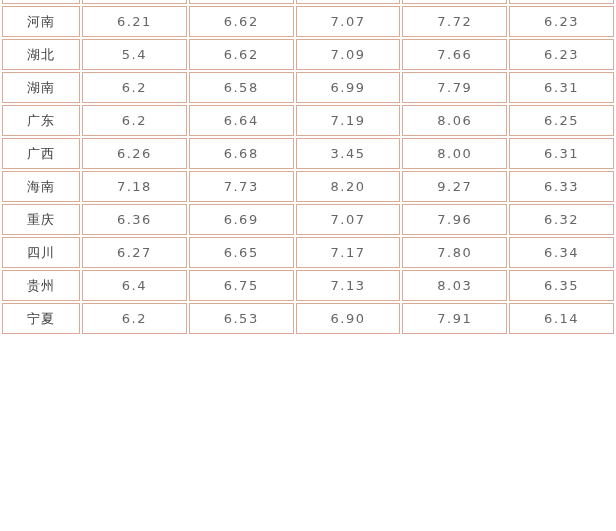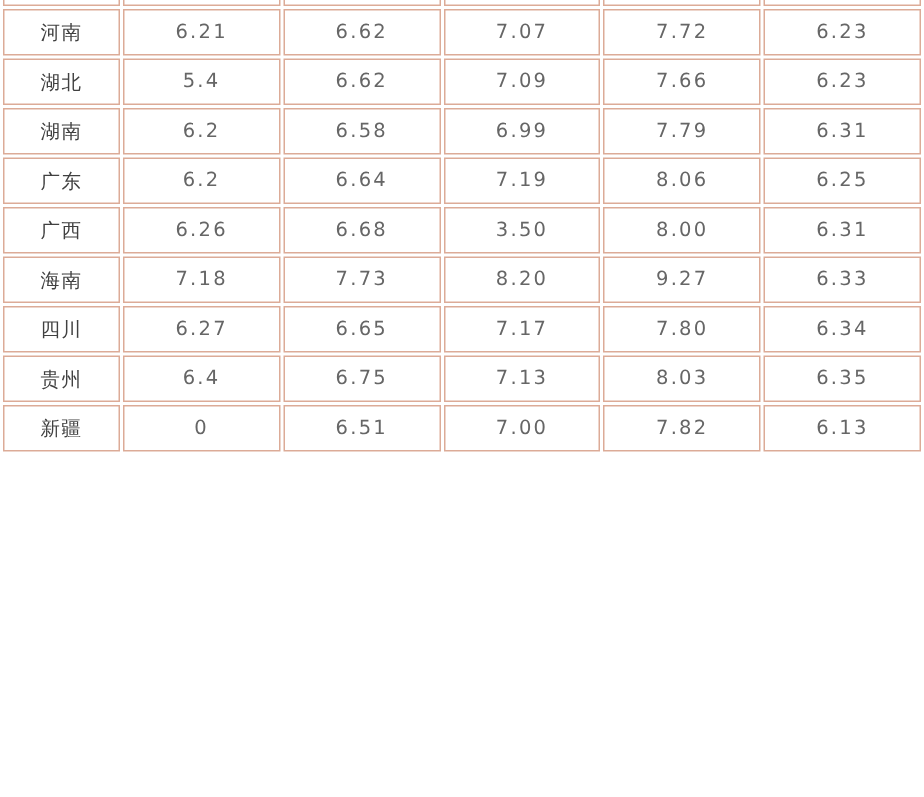--- a/index.html
+++ b/index.html
@@ -96,51 +96,59 @@
           <td>6.2</td>
           <td>6.64</td>
           <td>7.19</td>
           <td>8.06</td>
           <td>6.25</td>
         </tr>
         <tr>
           <td class="province">广西</td>
           <td>6.26</td>
           <td>6.68</td>
-          <td>3.50</td>
+          <td>3.45</td>
           <td>8.00</td>
           <td>6.31</td>
         </tr>
         <tr>
           <td class="province">海南</td>
           <td>7.18</td>
           <td>7.73</td>
           <td>8.20</td>
           <td>9.27</td>
           <td>6.33</td>
+        </tr>
+        <tr>
+          <td class="province">重庆</td>
+          <td>6.36</td>
+          <td>6.69</td>
+          <td>7.07</td>
+          <td>7.96</td>
+          <td>6.32</td>
         </tr>
         <tr>
           <td class="province">四川</td>
           <td>6.27</td>
           <td>6.65</td>
           <td>7.17</td>
           <td>7.80</td>
           <td>6.34</td>
         </tr>
         <tr>
           <td class="province">贵州</td>
           <td>6.4</td>
           <td>6.75</td>
           <td>7.13</td>
           <td>8.03</td>
           <td>6.35</td>
         </tr>
         <tr>
-          <td class="province">新疆</td>
-          <td>0</td>
-          <td>6.51</td>
-          <td>7.00</td>
-          <td>7.82</td>
-          <td>6.13</td>
+          <td class="province">宁夏</td>
+          <td>6.2</td>
+          <td>6.53</td>
+          <td>6.90</td>
+          <td>7.91</td>
+          <td>6.14</td>
         </tr>
       </tbody>
   </table>
 </div>
 
 </body></html>

